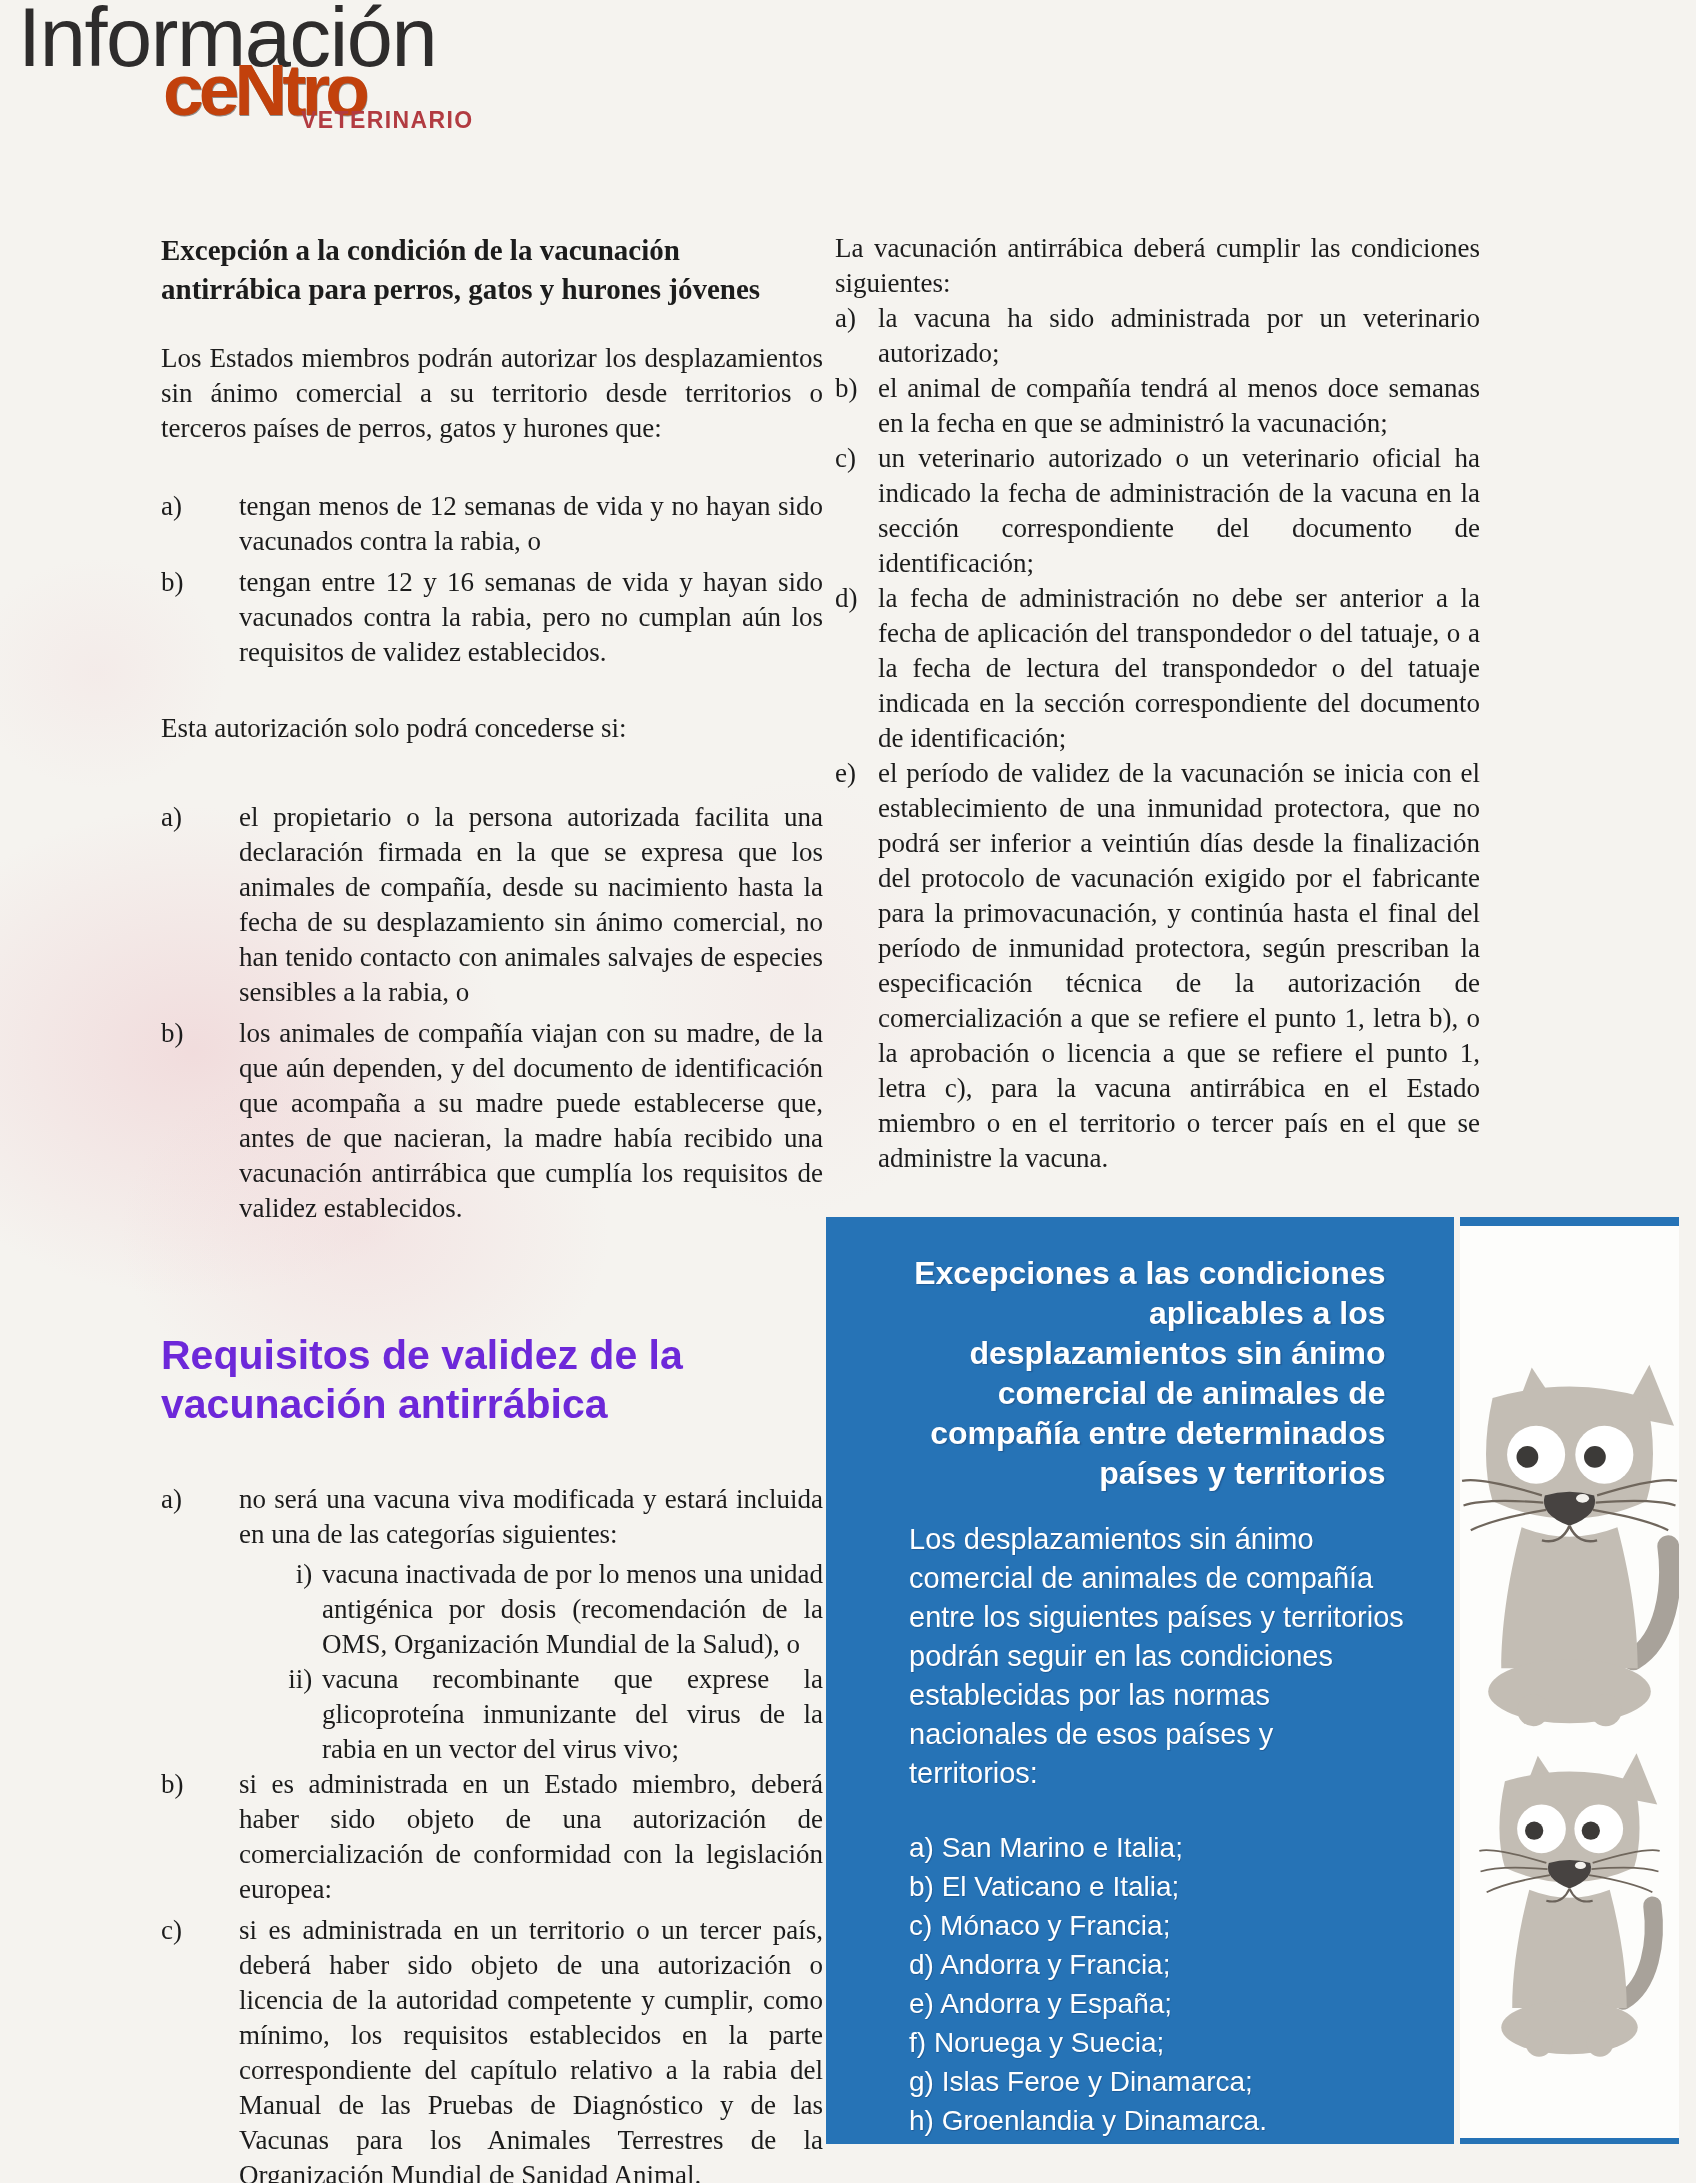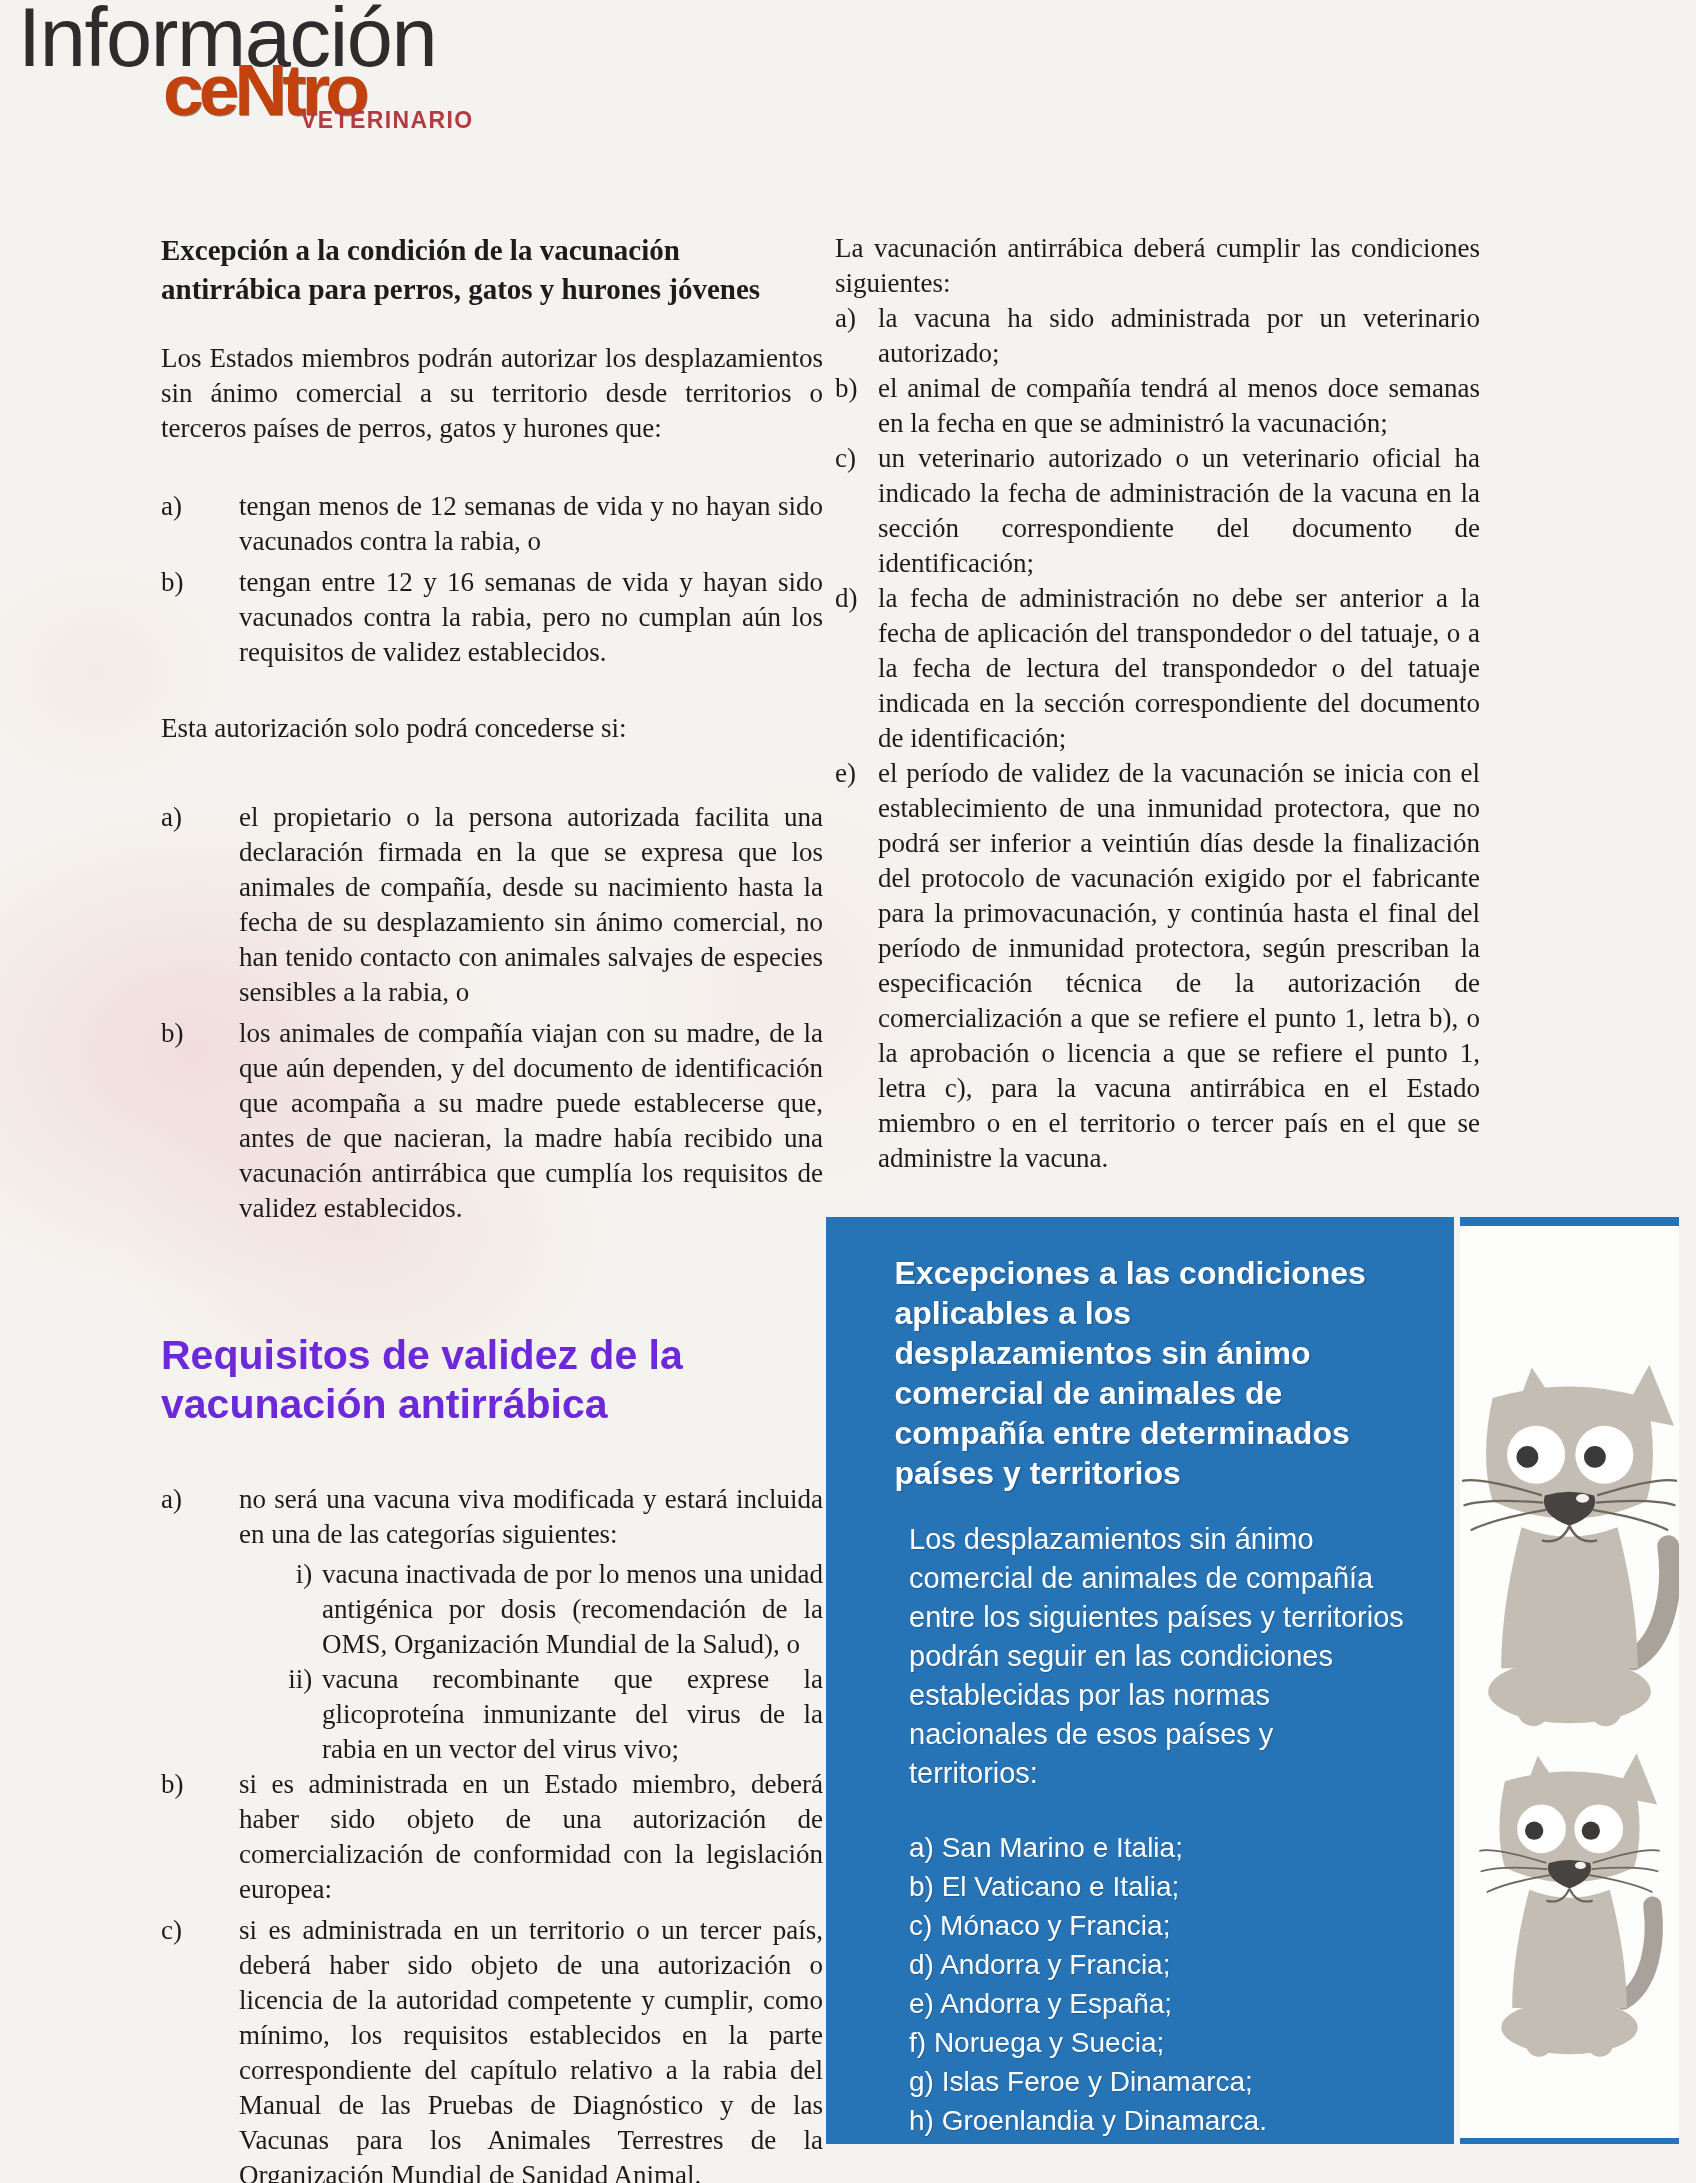--- a/index.html
+++ b/index.html
@@ -46,21 +46,21 @@
 
   .h-blue{font-family:"Liberation Sans",sans-serif;color:#6d28d9;font-weight:700;
     font-size:41px;line-height:49px;margin:105px 0 53px 0;text-align:left;letter-spacing:0px;}
   .h-sub{font-weight:700;font-size:28px;line-height:35px;margin:0 0 31px 0;text-align:left;}
 
   .gap-lists{height:36px;}
 
   
   .bluebox{position:absolute;left:826px;top:1217px;width:628px;height:927px;
     background:#2673b6;box-sizing:border-box;font-family:"Liberation Sans",sans-serif;color:#ffffff;}
-  .bb-title{margin:36px auto 3px auto;max-width:491px;text-align:left;font-weight:700;
+  .bb-title{margin:36px auto 3px auto;max-width:491px;text-align:right;font-weight:700;
     font-size:32px;line-height:40px;text-shadow:1.4px 1.4px 1.4px rgba(20,40,80,0.35);}
   .bb-intro{margin:27px 45px 0 83px;font-size:29px;line-height:39px;
     text-shadow:0.7px 0.7px 0.7px rgba(20,40,80,0.3);}
   .bb-list{margin:35px 42px 0 83px;font-size:28px;line-height:39px;
     text-shadow:0.7px 0.7px 0.7px rgba(20,40,80,0.3);}
   .bb-item{white-space:nowrap;}
 
   
   .catpanel{position:absolute;left:1460px;top:1217px;width:219px;height:927px;
     background:#fdfdfb;border-top:9.8px solid #2673b6;border-bottom:6.3px solid #2673b6;

